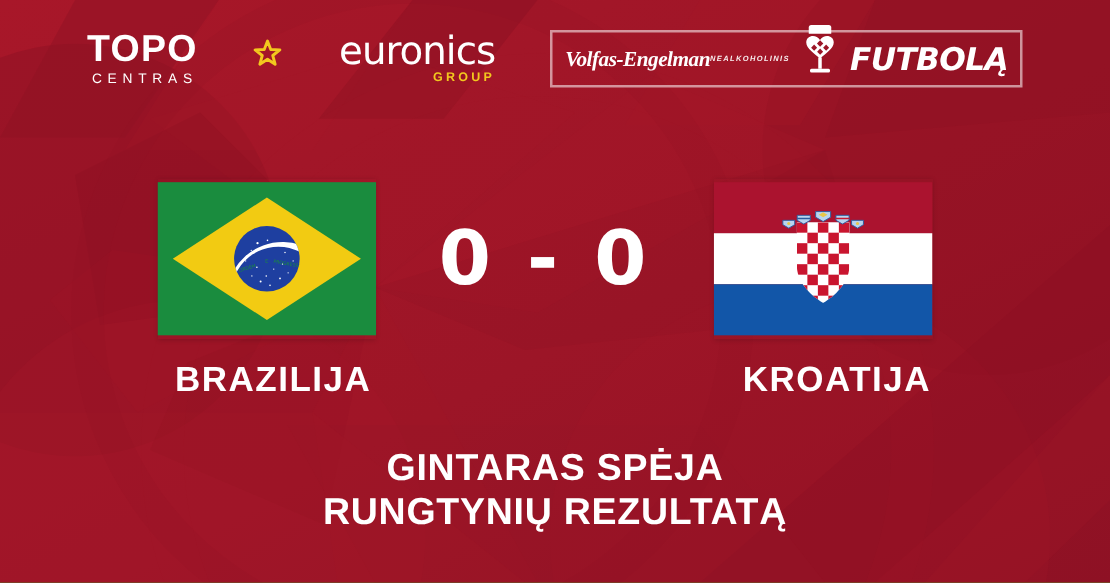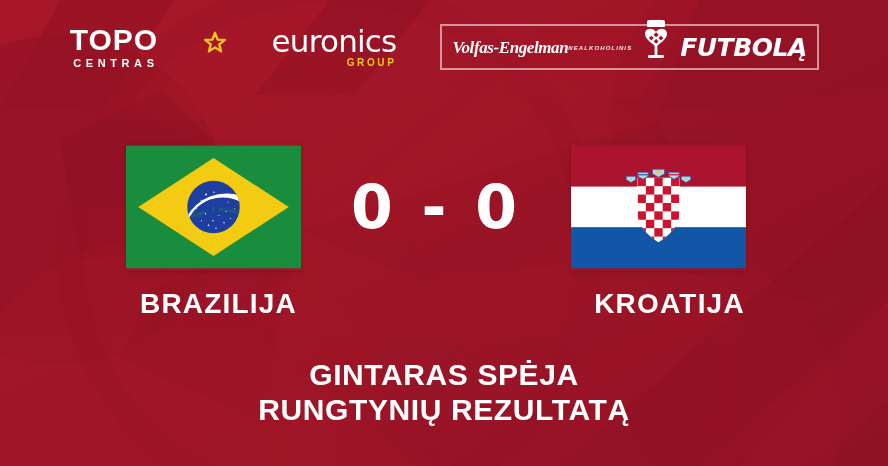--- a/index.html
+++ b/index.html
@@ -20,21 +20,21 @@
     display:flex;align-items:center;justify-content:center;gap:44px;
   }
 
   
   .topo{display:flex;flex-direction:column;align-items:center;line-height:1;}
   .topo-main{
     color:#ffffff;font-weight:bold;font-size:30px;letter-spacing:1px;
     font-family:"Liberation Sans",sans-serif;
   }
   .topo-sub{
-    color:#ffffff;font-weight:bold;font-size:11px;letter-spacing:4.6px;
+    color:#ffffff;font-weight:normal;font-size:11px;letter-spacing:4.6px;
     margin-top:3px;padding-left:4px;
   }
 
   
   .euronics{display:flex;align-items:flex-start;position:relative;gap:44px;}
   .euronics .star{margin-top:5px;margin-right:1px;}
   .euronics-stack{display:flex;flex-direction:column;line-height:1;}
   .euronics-word{
     color:#ffffff;font-size:31px;font-weight:normal;letter-spacing:-0.8px;
     font-family:"DejaVu Sans",sans-serif;

